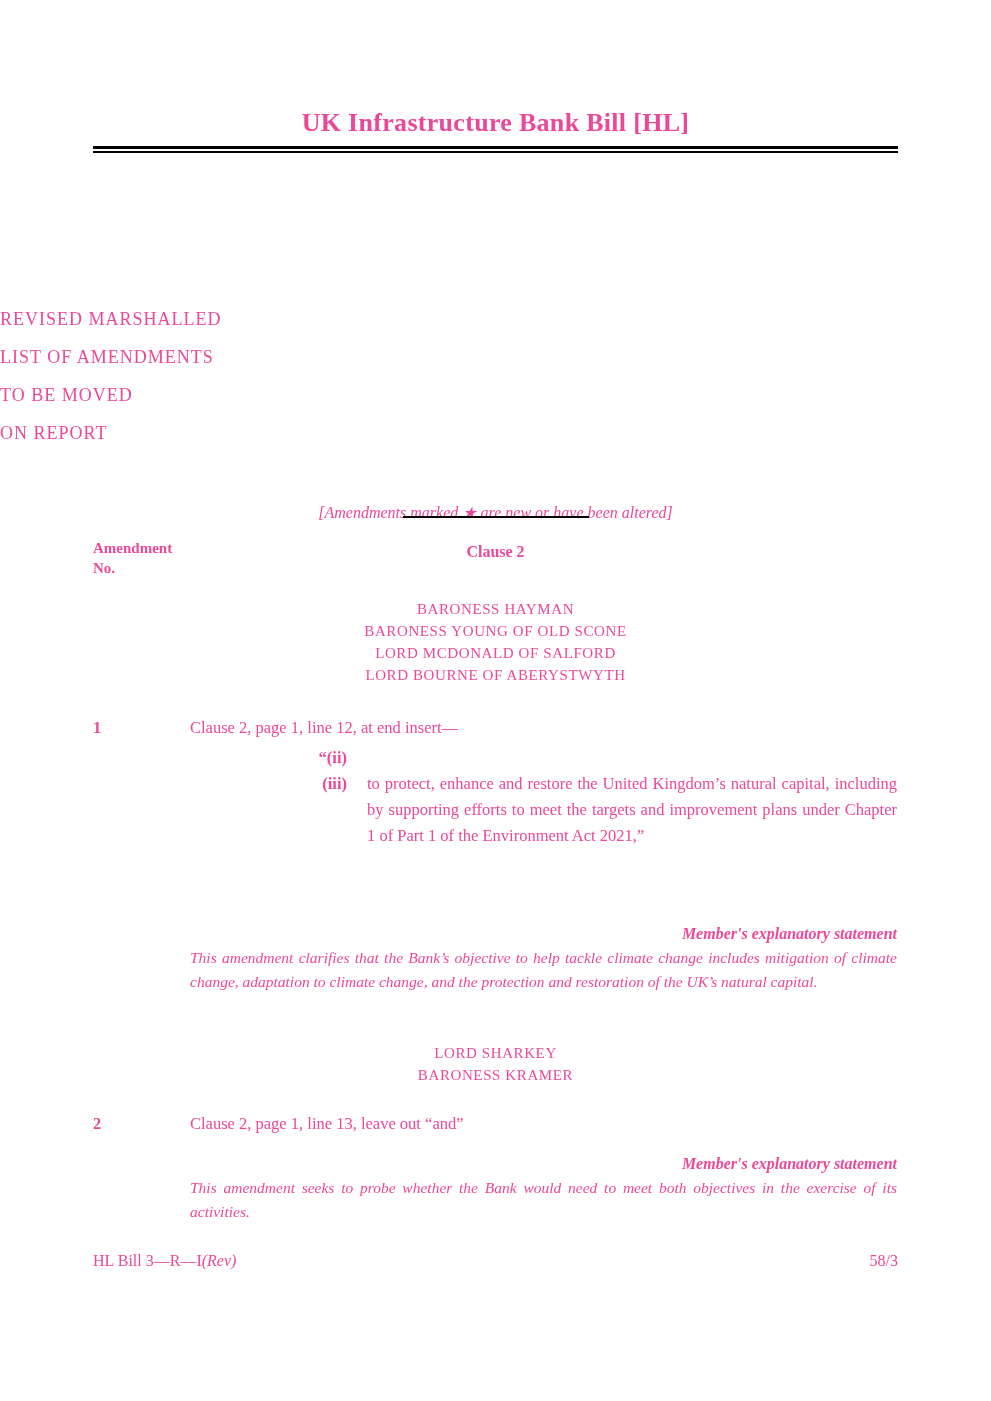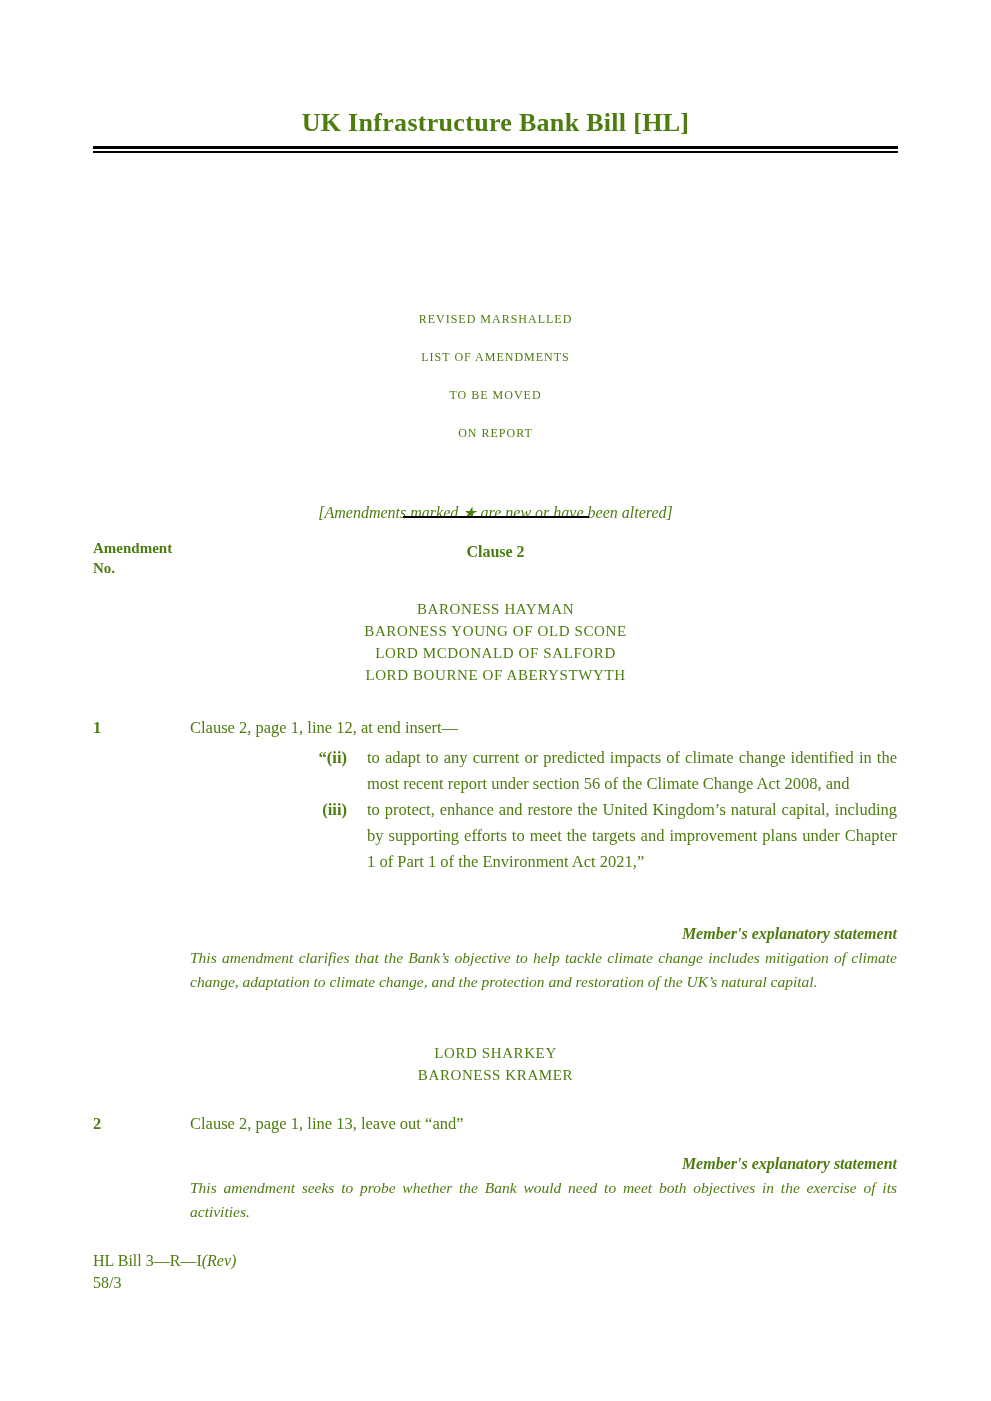--- a/index.html
+++ b/index.html
@@ -1,21 +1,21 @@
 <!DOCTYPE html>
 <html><head>
 <meta charset="utf-8">
 <style>
   html, body { margin: 0; padding: 0; background: #ffffff; }
   .page {
     position: relative;
     width: 991px;
     height: 1401px;
     background: #ffffff;
-    color: #4d7c0f;
+    color: #ec4899;
     font-family: "Liberation Serif", serif;
     overflow: hidden;
   }
 
   .doc-title {
     position: absolute;
     top: 108px; left: 0; width: 100%;
     text-align: center;
     font-size: 26px;
     font-weight: bold;
@@ -30,22 +30,22 @@
   .title-rule::after {
     content: "";
     display: block;
     margin-top: 2px;
     border-top: 2px solid #000;
   }
 
   .front-matter {
     position: absolute;
     top: 300px; left: 0; width: 100%;
-    text-align: center;
-    font-size: 12px;
+    text-align: left;
+    font-size: 18px;
     line-height: 38px;
     letter-spacing: 1px;
   }
 
   .star-note {
     position: absolute;
     top: 460px; left: 0; width: 100%;
     text-align: center;
     font-style: italic;
     font-size: 16px;
@@ -130,21 +130,20 @@
     text-align: justify;
   }
 
   .footer {
     position: absolute;
     top: 1250px; left: 93px; width: 805px;
     font-size: 16px;
     line-height: 22px;
     display: flex;
     justify-content: space-between;
-    flex-direction: column;
   }
   .footer .italic { font-style: italic; }
 </style>
 </head>
 <body>
 
 <div class="page">
 
   <div class="doc-title">UK Infrastructure Bank Bill [HL]</div>
   <div class="title-rule"></div>
@@ -173,21 +172,20 @@
     <div>LORD MCDONALD OF SALFORD</div>
     <div>LORD BOURNE OF ABERYSTWYTH</div>
   </div>
 
   <div class="amendment-number row-1">1</div>
   <div class="amendment-instruction row-1">Clause 2, page 1, line 12, at end insert—</div>
 
   <div class="subitems">
     <div class="subitem">
       <div class="subitem-label">“(ii)</div>
-      <div class="subitem-text">to adapt to any current or predicted impacts of climate change identified in the most recent report under section 56 of the Climate Change Act 2008, and</div>
     </div>
     <div class="subitem">
       <div class="subitem-label">(iii)</div>
       <div class="subitem-text">to protect, enhance and restore the United Kingdom’s natural capital, including by supporting efforts to meet the targets and improvement plans under Chapter 1 of Part 1 of the Environment Act 2021,”</div>
     </div>
   </div>
 
   <div class="explanatory expl-1">
     <div class="explanatory-heading">Member's explanatory statement</div>
     <div class="explanatory-text">This amendment clarifies that the Bank’s objective to help tackle climate change includes mitigation of climate change, adaptation to climate change, and the protection and restoration of the UK’s natural capital.</div>

